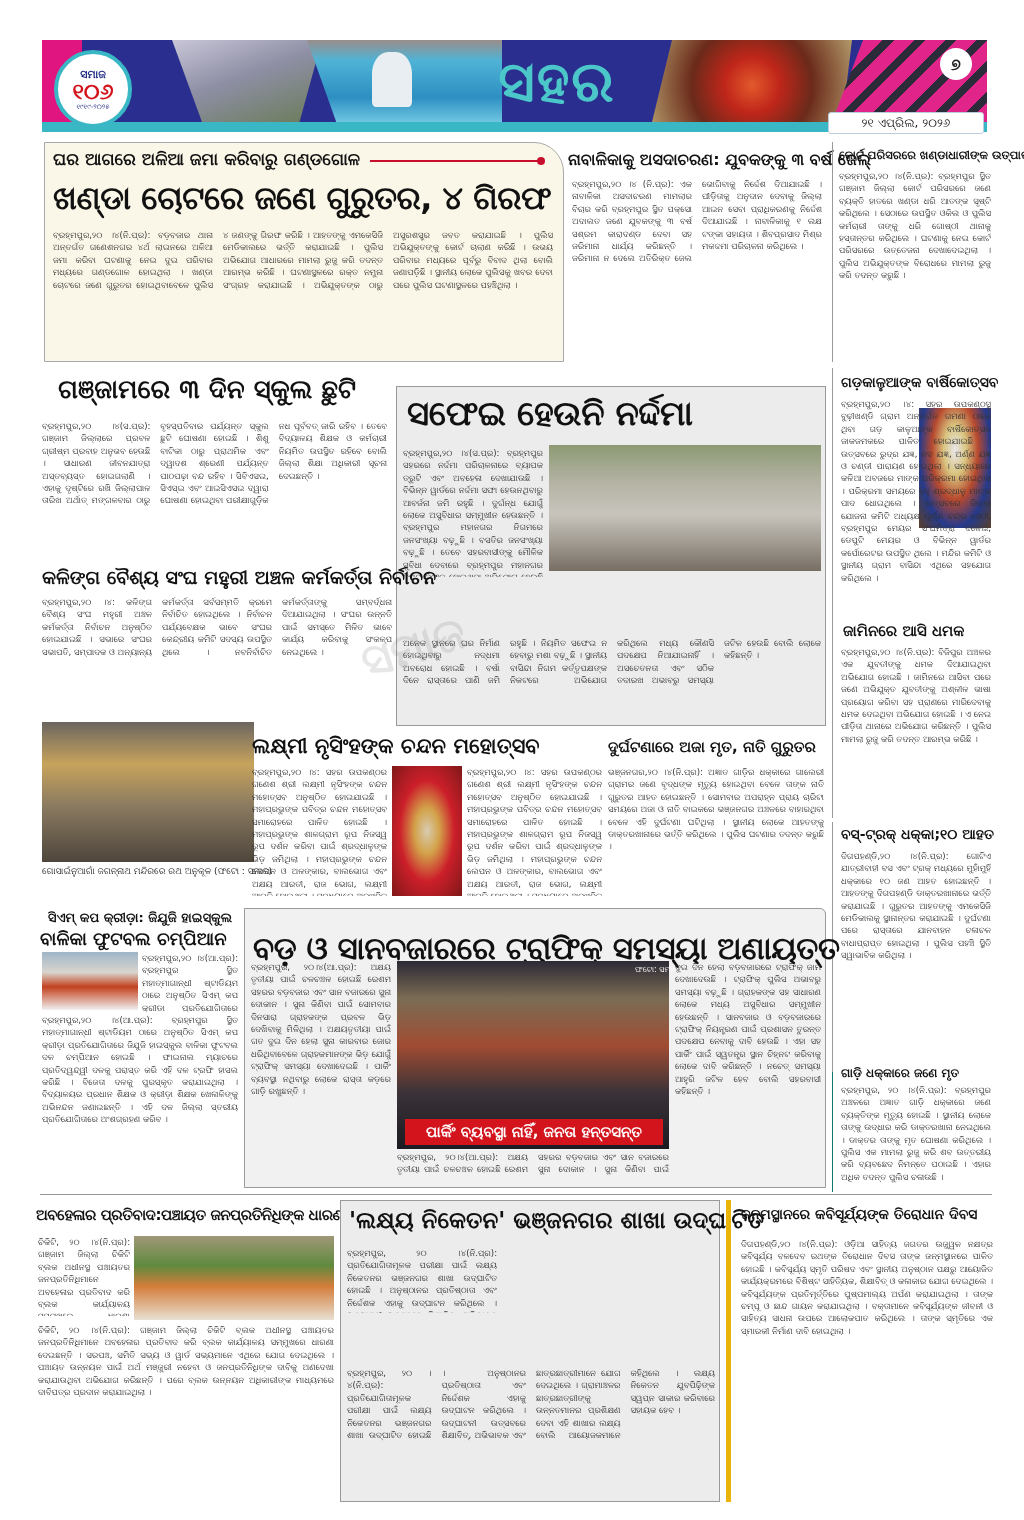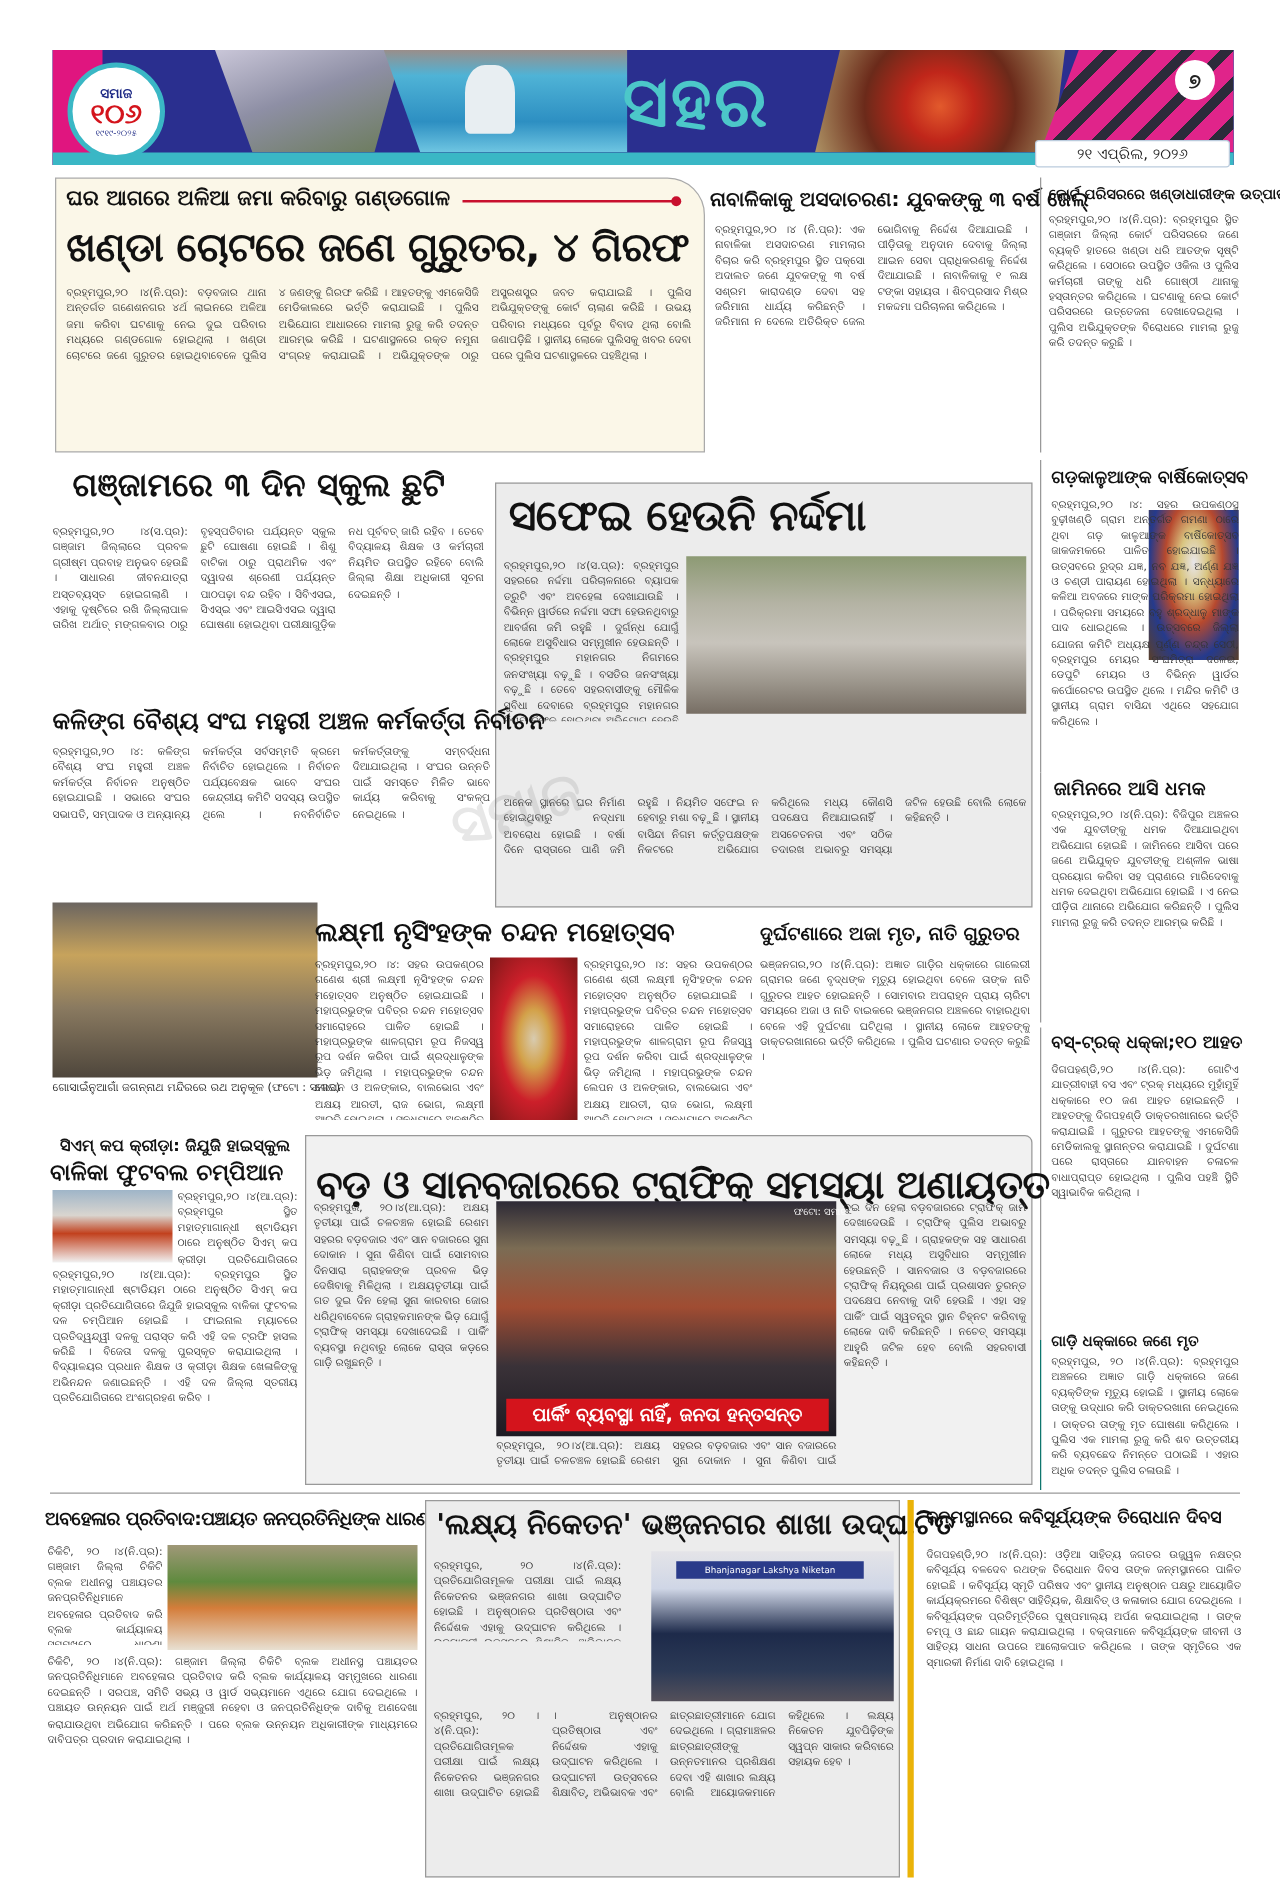--- a/index.html
+++ b/index.html
@@ -166,22 +166,19 @@
 <div class="abs" style="left:36px;top:1200px;width:300px;height:300px;">
   <div class="abs hl-xs" style="left:0;top:6px;font-size:15px;letter-spacing:-0.5px;">ଅବହେଳାର ପ୍ରତିବାଦ:ପଞ୍ଚାୟତ ଜନପ୍ରତିନିଧିଙ୍କ ଧାରଣା</div>
   <div class="abs text" style="left:2px;top:36px;width:92px;height:80px;">ଚିକିଟି, ୨୦ ।୪(ନି.ପ୍ର): ଗଞ୍ଜାମ ଜିଲ୍ଲା ଚିକିଟି ବ୍ଲକ ଅଧୀନସ୍ଥ ପଞ୍ଚାୟତର ଜନପ୍ରତିନିଧିମାନେ ଅବହେଳାର ପ୍ରତିବାଦ କରି ବ୍ଲକ କାର୍ଯ୍ୟାଳୟ ସମ୍ମୁଖରେ ଧାରଣା ଦେଇଛନ୍ତି । ସରପଞ୍ଚ, ସମିତି ସଭ୍ୟ ଓ ୱାର୍ଡ ସଭ୍ୟମାନେ ଏଥିରେ ଯୋଗ ଦେଇଥିଲେ । ପଞ୍ଚାୟତ ଉନ୍ନୟନ ପାଇଁ ଅର୍ଥ ମଞ୍ଜୁରୀ ନହେବା ଓ ଜନପ୍ରତିନିଧିଙ୍କ ଦାବିକୁ ଅଣଦେଖା କରାଯାଉଥିବା ଅଭିଯୋଗ କରିଛନ୍ତି । ପରେ ବ୍ଲକ ଉନ୍ନୟନ ଅଧିକାରୀଙ୍କ ମାଧ୍ୟମରେ ଦାବିପତ୍ର ପ୍ରଦାନ କରାଯାଇଥିଲା ।</div>
   <div class="abs photo" style="left:98px;top:36px;width:200px;height:84px;background:linear-gradient(180deg,#a09878 0,#5f8a3e 35%,#d47d3a 60%,#e8e0d2 100%);"></div>
   <div class="abs text" style="left:2px;top:124px;width:296px;height:172px;">ଚିକିଟି, ୨୦ ।୪(ନି.ପ୍ର): ଗଞ୍ଜାମ ଜିଲ୍ଲା ଚିକିଟି ବ୍ଲକ ଅଧୀନସ୍ଥ ପଞ୍ଚାୟତର ଜନପ୍ରତିନିଧିମାନେ ଅବହେଳାର ପ୍ରତିବାଦ କରି ବ୍ଲକ କାର୍ଯ୍ୟାଳୟ ସମ୍ମୁଖରେ ଧାରଣା ଦେଇଛନ୍ତି । ସରପଞ୍ଚ, ସମିତି ସଭ୍ୟ ଓ ୱାର୍ଡ ସଭ୍ୟମାନେ ଏଥିରେ ଯୋଗ ଦେଇଥିଲେ । ପଞ୍ଚାୟତ ଉନ୍ନୟନ ପାଇଁ ଅର୍ଥ ମଞ୍ଜୁରୀ ନହେବା ଓ ଜନପ୍ରତିନିଧିଙ୍କ ଦାବିକୁ ଅଣଦେଖା କରାଯାଉଥିବା ଅଭିଯୋଗ କରିଛନ୍ତି । ପରେ ବ୍ଲକ ଉନ୍ନୟନ ଅଧିକାରୀଙ୍କ ମାଧ୍ୟମରେ ଦାବିପତ୍ର ପ୍ରଦାନ କରାଯାଇଥିଲା ।</div>
 </div>
 
 <div class="abs box-gray" style="left:340px;top:1200px;width:380px;height:302px;background:#ececec;">
   <div class="abs hl-sm" style="left:8px;top:6px;font-size:23px;">'ଲକ୍ଷ୍ୟ ନିକେତନ' ଭଞ୍ଜନଗର ଶାଖା ଉଦ୍‌ଘାଟିତ</div>
   <div class="abs text" style="left:6px;top:46px;width:150px;height:66px;">ବ୍ରହ୍ମପୁର, ୨୦ ।୪(ନି.ପ୍ର): ପ୍ରତିଯୋଗିତାମୂଳକ ପରୀକ୍ଷା ପାଇଁ ଲକ୍ଷ୍ୟ ନିକେତନର ଭଞ୍ଜନଗର ଶାଖା ଉଦ୍‌ଘାଟିତ ହୋଇଛି । ଅନୁଷ୍ଠାନର ପ୍ରତିଷ୍ଠାତା ଏବଂ ନିର୍ଦ୍ଦେଶକ ଏହାକୁ ଉଦ୍‌ଘାଟନ କରିଥିଲେ । ଉଦ୍‌ଘାଟନୀ ଉତ୍ସବରେ ଶିକ୍ଷାବିତ୍, ଅଭିଭାବକ ଏବଂ ଛାତ୍ରଛାତ୍ରୀମାନେ ଯୋଗ ଦେଇଥିଲେ । ଗ୍ରାମାଞ୍ଚଳର ଛାତ୍ରଛାତ୍ରୀଙ୍କୁ ଉନ୍ନତମାନର ପ୍ରଶିକ୍ଷଣ ଦେବା ଏହି ଶାଖାର ଲକ୍ଷ୍ୟ ବୋଲି ଆୟୋଜକମାନେ କହିଥିଲେ । ଲକ୍ଷ୍ୟ ନିକେତନ ଯୁବପିଢ଼ିଙ୍କ ସ୍ୱପ୍ନ ସାକାର କରିବାରେ ସହାୟକ ହେବ ।</div>
-  <div class="abs photo" style="left:180px;top:40px;width:194px;height:120px;background:linear-gradient(180deg,#e4e4e8 0,#cfd6e6 25%,#1d2a4a 55%,#2c3a56 80%,#54505a 100%);">
-    <div class="abs" style="left:20px;top:8px;width:150px;height:14px;background:#2a3b8a;color:#fff;font-size:7px;display:flex;align-items:center;justify-content:center;">Bhanjanagar Lakshya Niketan</div>
-  </div>
   <div class="abs text cols4" style="left:6px;top:166px;width:368px;height:130px;">ବ୍ରହ୍ମପୁର, ୨୦ ।୪(ନି.ପ୍ର): ପ୍ରତିଯୋଗିତାମୂଳକ ପରୀକ୍ଷା ପାଇଁ ଲକ୍ଷ୍ୟ ନିକେତନର ଭଞ୍ଜନଗର ଶାଖା ଉଦ୍‌ଘାଟିତ ହୋଇଛି । ଅନୁଷ୍ଠାନର ପ୍ରତିଷ୍ଠାତା ଏବଂ ନିର୍ଦ୍ଦେଶକ ଏହାକୁ ଉଦ୍‌ଘାଟନ କରିଥିଲେ । ଉଦ୍‌ଘାଟନୀ ଉତ୍ସବରେ ଶିକ୍ଷାବିତ୍, ଅଭିଭାବକ ଏବଂ ଛାତ୍ରଛାତ୍ରୀମାନେ ଯୋଗ ଦେଇଥିଲେ । ଗ୍ରାମାଞ୍ଚଳର ଛାତ୍ରଛାତ୍ରୀଙ୍କୁ ଉନ୍ନତମାନର ପ୍ରଶିକ୍ଷଣ ଦେବା ଏହି ଶାଖାର ଲକ୍ଷ୍ୟ ବୋଲି ଆୟୋଜକମାନେ କହିଥିଲେ । ଲକ୍ଷ୍ୟ ନିକେତନ ଯୁବପିଢ଼ିଙ୍କ ସ୍ୱପ୍ନ ସାକାର କରିବାରେ ସହାୟକ ହେବ ।</div>
 </div>
 
 <div class="abs" style="left:726px;top:1200px;width:266px;height:302px;border-left:5px solid #eab308;">
   <div class="abs hl-xs" style="left:10px;top:6px;font-size:14px;">ଜନ୍ମସ୍ଥାନରେ କବିସୂର୍ଯ୍ୟଙ୍କ ତିରୋଧାନ ଦିବସ</div>
   <div class="abs text" style="left:10px;top:38px;width:252px;height:260px;">ଦିଗପହଣ୍ଡି,୨୦ ।୪(ନି.ପ୍ର): ଓଡ଼ିଆ ସାହିତ୍ୟ ଜଗତର ଉଜ୍ଜ୍ୱଳ ନକ୍ଷତ୍ର କବିସୂର୍ଯ୍ୟ ବଳଦେବ ରଥଙ୍କ ତିରୋଧାନ ଦିବସ ତାଙ୍କ ଜନ୍ମସ୍ଥାନରେ ପାଳିତ ହୋଇଛି । କବିସୂର୍ଯ୍ୟ ସ୍ମୃତି ପରିଷଦ ଏବଂ ସ୍ଥାନୀୟ ଅନୁଷ୍ଠାନ ପକ୍ଷରୁ ଆୟୋଜିତ କାର୍ଯ୍ୟକ୍ରମରେ ବିଶିଷ୍ଟ ସାହିତ୍ୟିକ, ଶିକ୍ଷାବିତ୍ ଓ କଳାକାର ଯୋଗ ଦେଇଥିଲେ । କବିସୂର୍ଯ୍ୟଙ୍କ ପ୍ରତିମୂର୍ତ୍ତିରେ ପୁଷ୍ପମାଲ୍ୟ ଅର୍ପଣ କରାଯାଇଥିଲା । ତାଙ୍କ ଚମ୍ପୂ ଓ ଛାନ୍ଦ ଗାୟନ କରାଯାଇଥିଲା । ବକ୍ତାମାନେ କବିସୂର୍ଯ୍ୟଙ୍କ ଜୀବନୀ ଓ ସାହିତ୍ୟ ସାଧନା ଉପରେ ଆଲୋକପାତ କରିଥିଲେ । ତାଙ୍କ ସ୍ମୃତିରେ ଏକ ସ୍ମାରକୀ ନିର୍ମାଣ ଦାବି ହୋଇଥିଲା ।</div>
 </div>
 
 </body></html>

